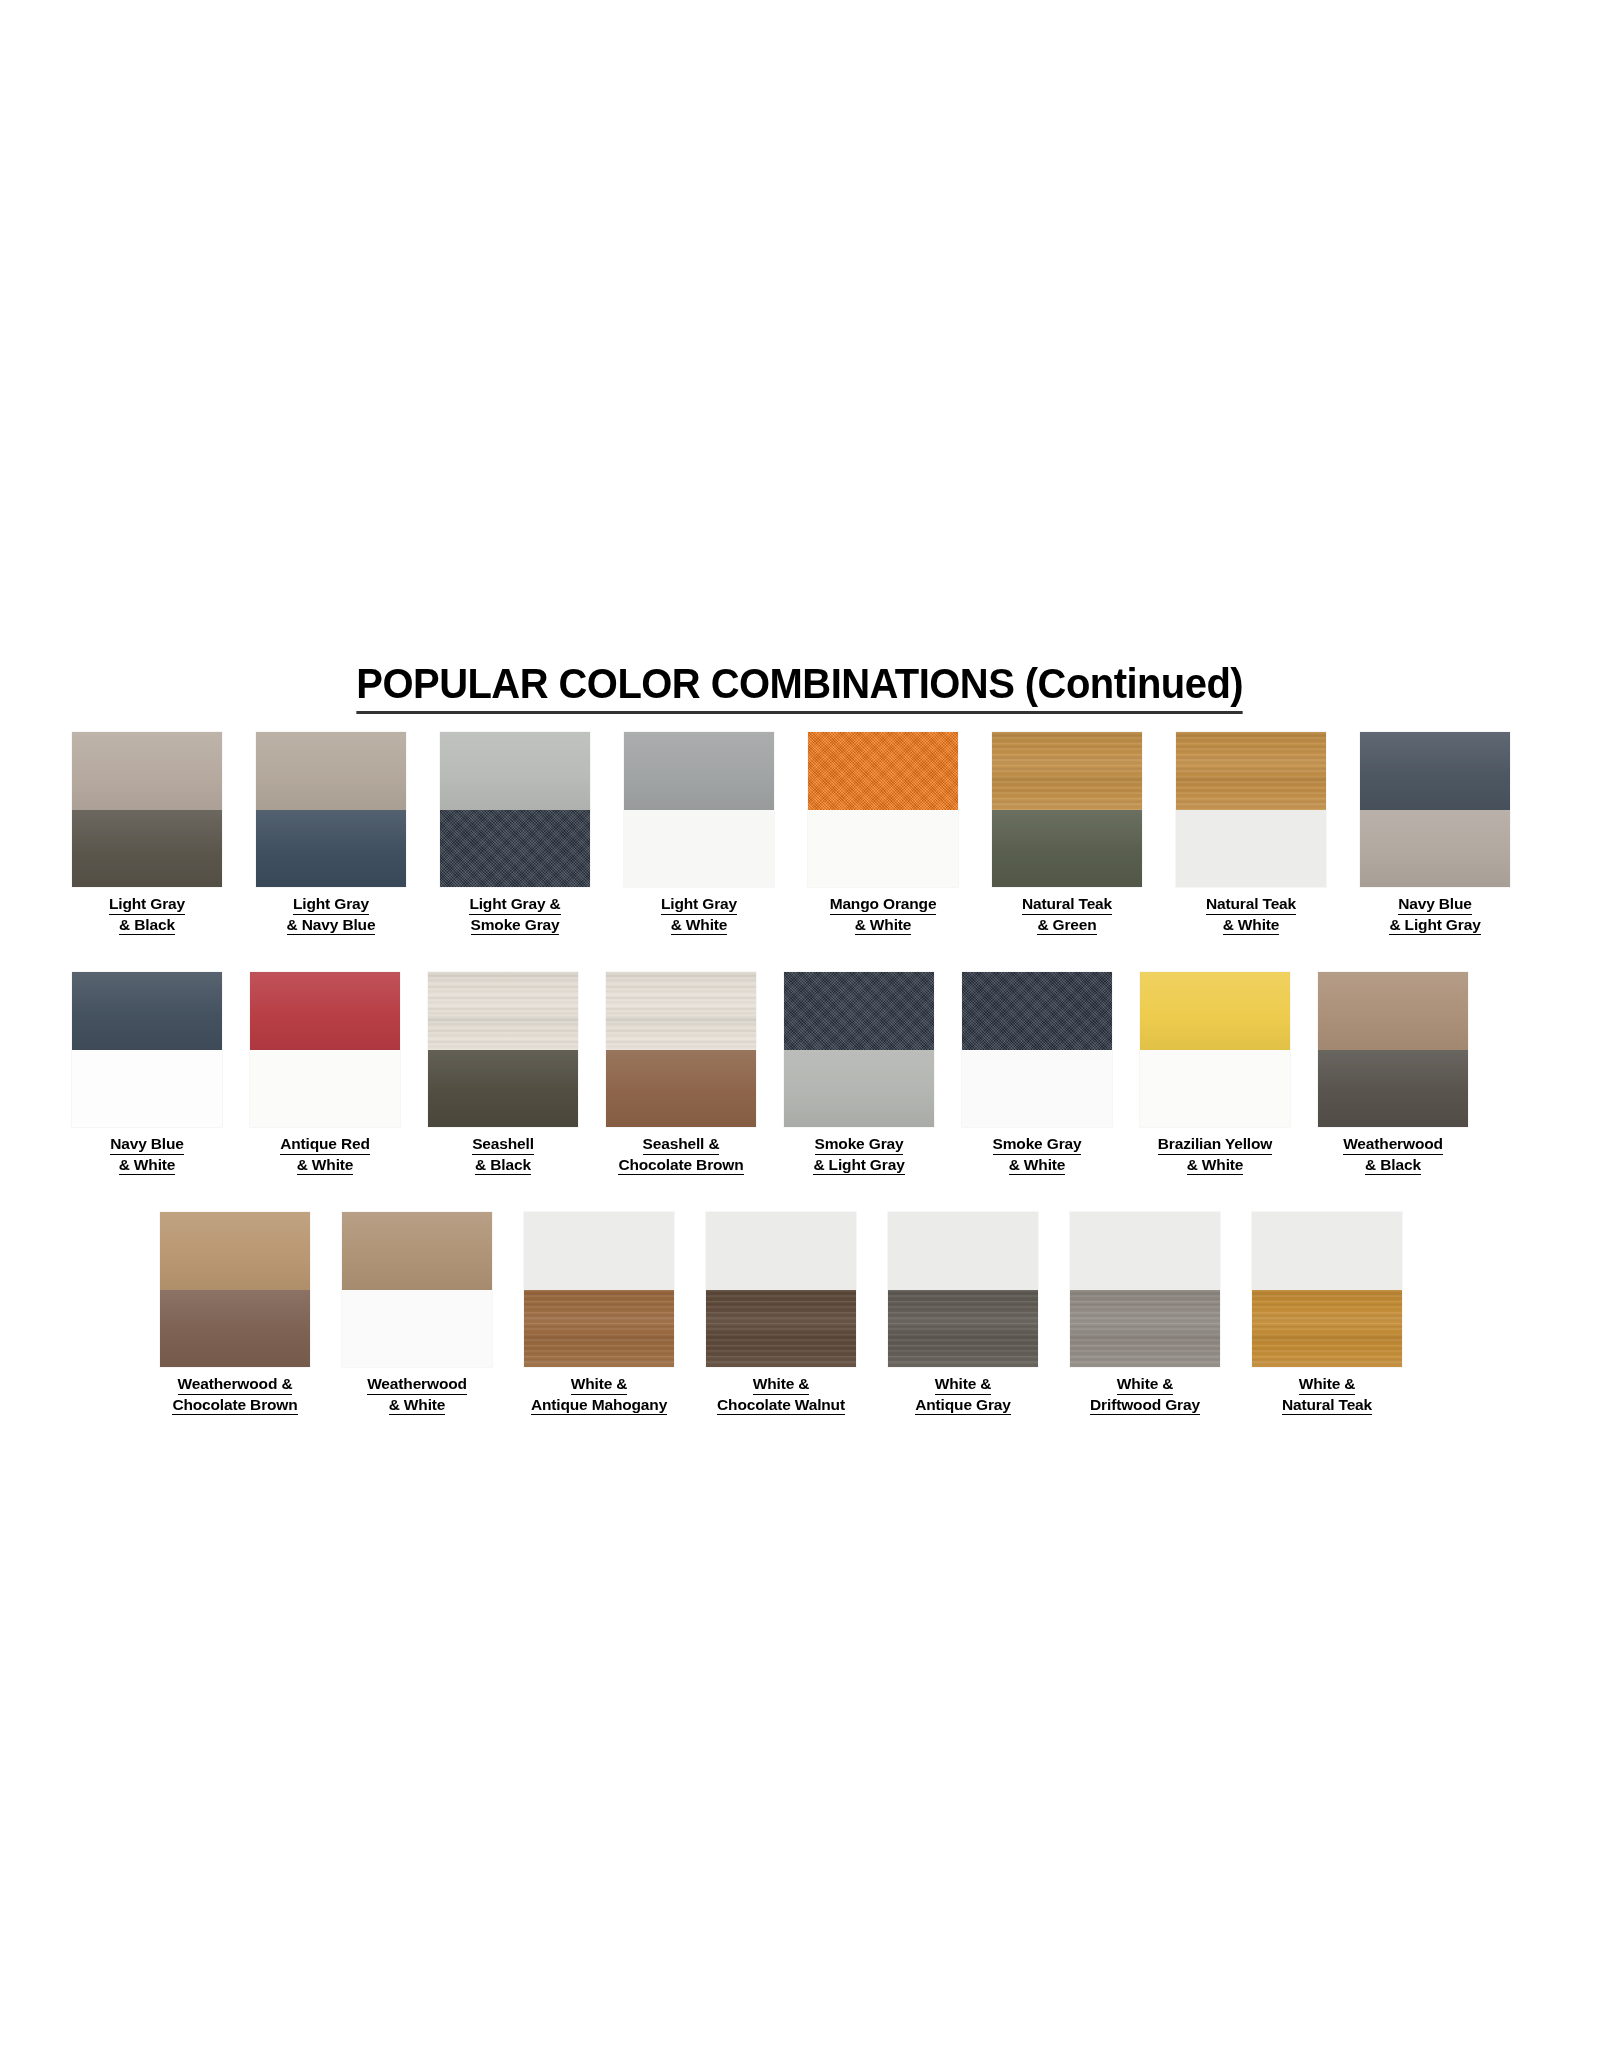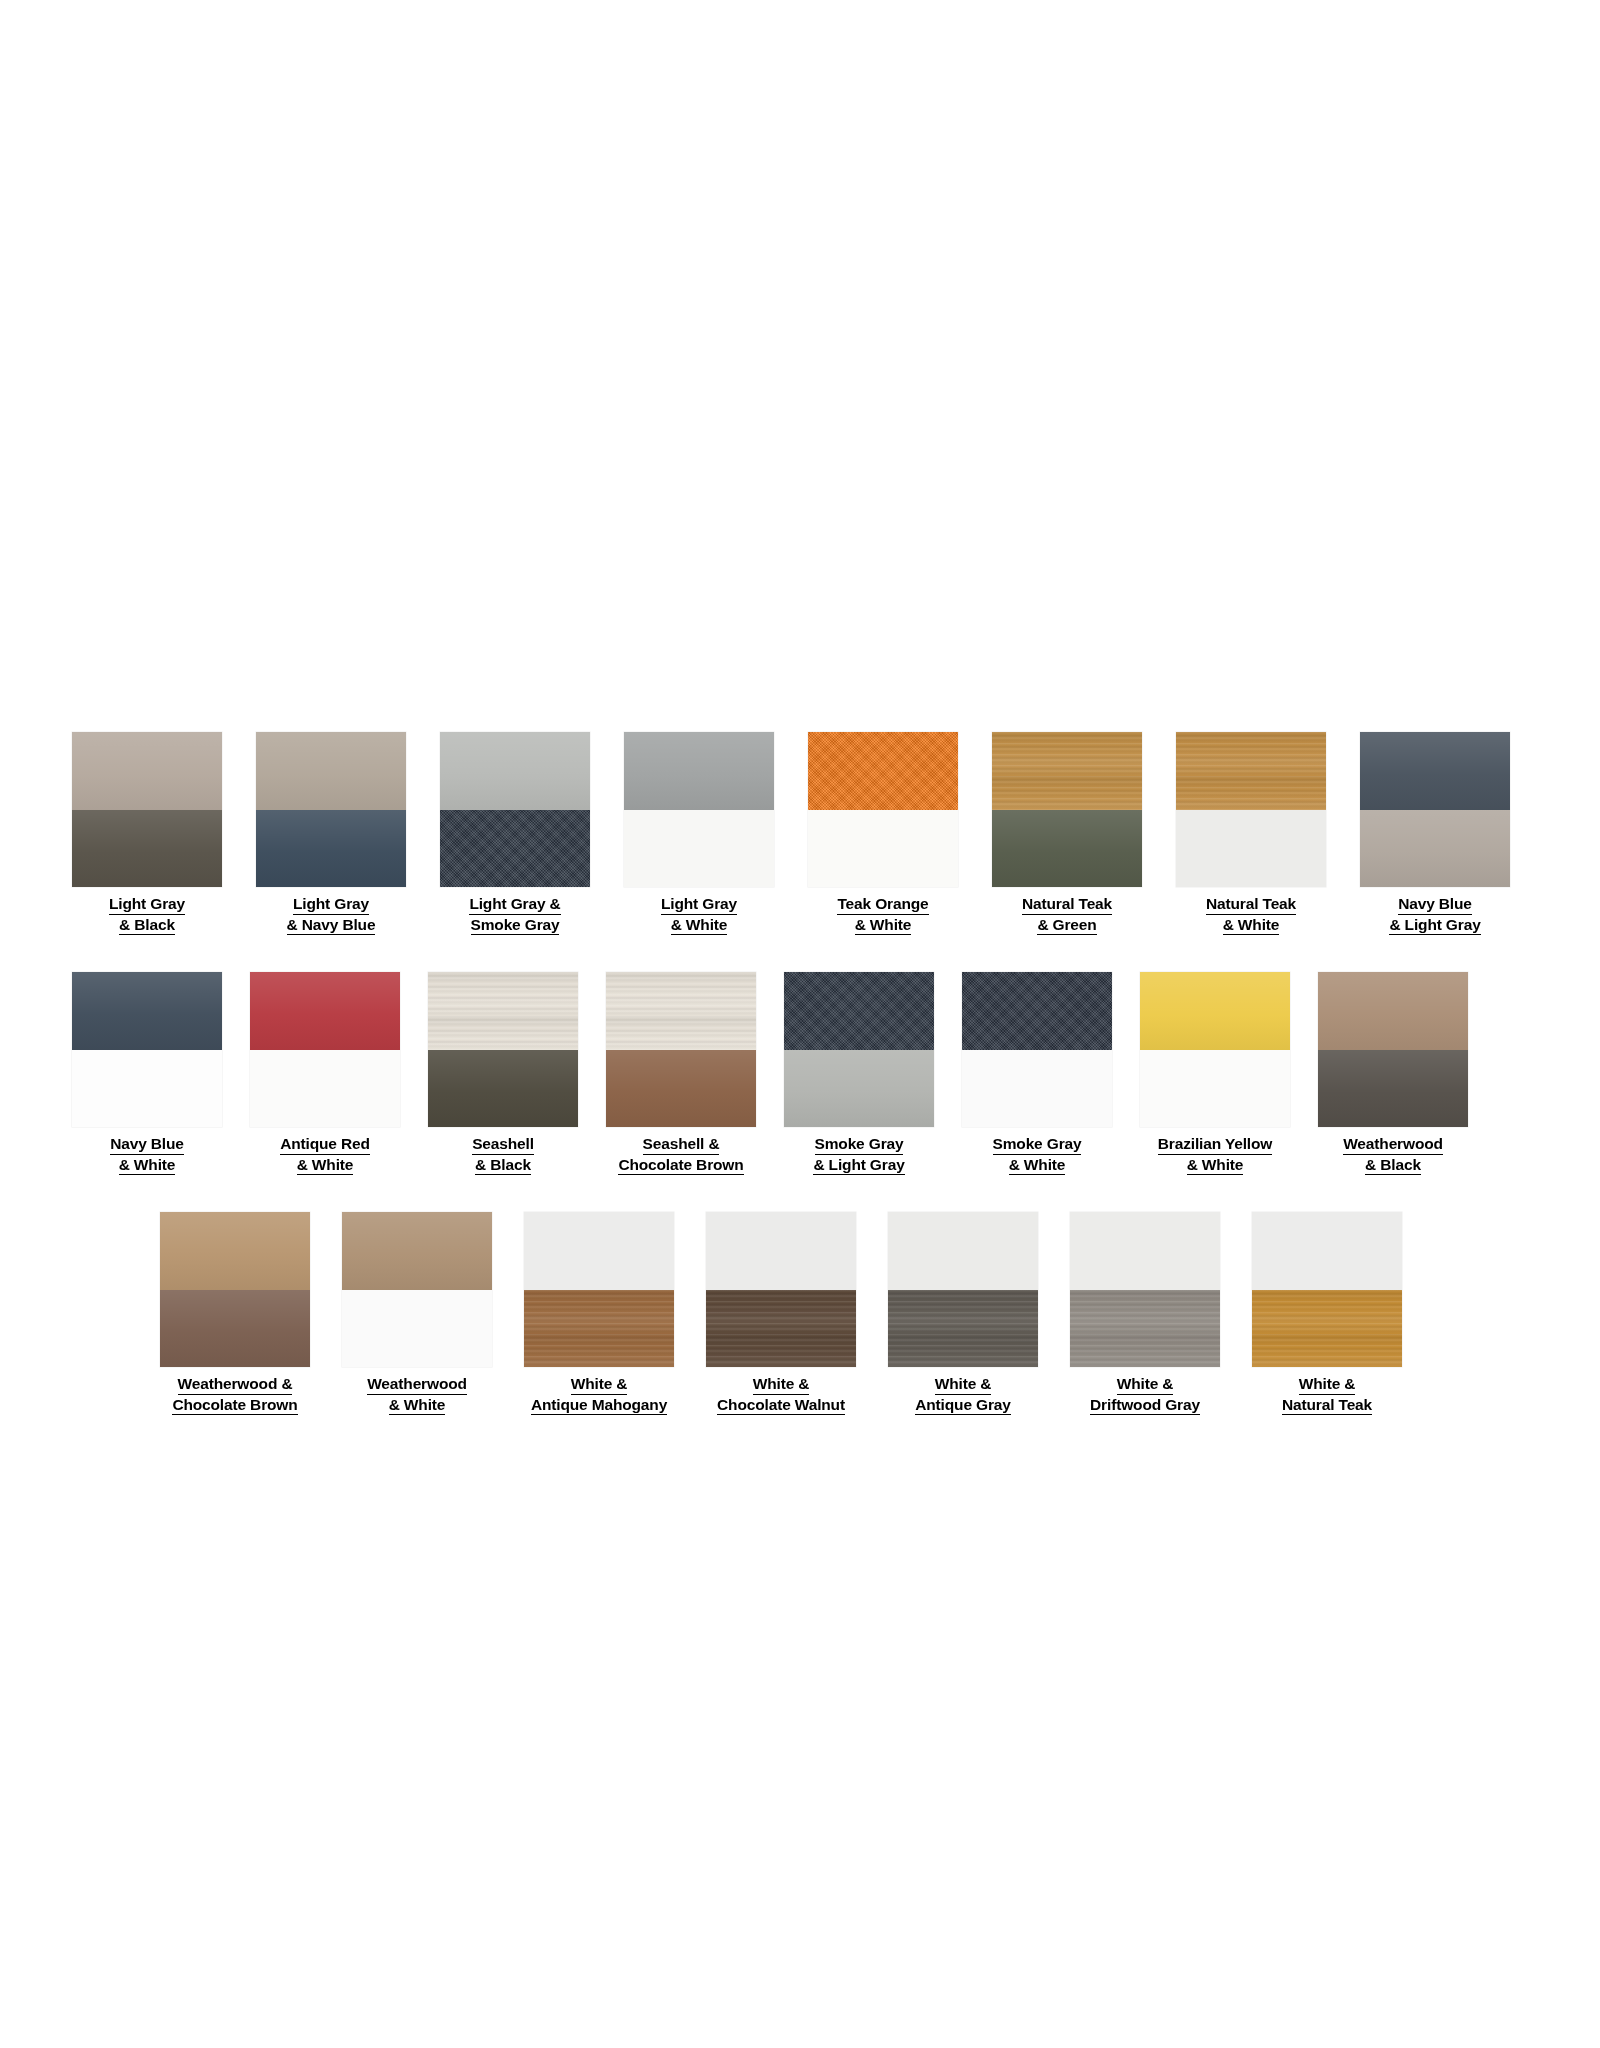--- a/index.html
+++ b/index.html
@@ -140,20 +140,23 @@
     display: inline-block;
     border-bottom: 1.6px solid #000000;
     padding-bottom: 0.5px;
   }
 </style>
 </head>
 <body>
 
 <div class="page">
 
+  <div class="title-wrap">
+    <h1 class="title">POPULAR COLOR COMBINATIONS (Continued)</h1>
+  </div>
 
   <div class="row" id="row-0" style="gap: 34px;">
       <div class="combo">
         <div class="swatch">
           <div class="half top" style="background: rgb(181, 169, 158);">
             <div class="tex sheen"></div>
           </div>
           <div class="half bottom" style="background: rgb(88, 83, 73);">
             <div class="tex sheen"></div>
           </div>
@@ -204,21 +207,21 @@
         </div>
       </div>
       <div class="combo">
         <div class="swatch">
           <div class="half top" style="background: rgb(244, 122, 26);">
             <div class="tex speckle"></div>
           </div>
           <div class="half bottom" style="background: rgb(250, 250, 248);"></div>
         </div>
         <div class="label">
-          <span class="ln"><span>Teak Orange</span></span>
+          <span class="ln"><span>Mango Orange</span></span>
           <span class="ln"><span>&amp; White</span></span>
         </div>
       </div>
       <div class="combo">
         <div class="swatch">
           <div class="half top" style="background: rgb(192, 143, 72);">
             <div class="tex wood"></div>
           </div>
           <div class="half bottom" style="background: rgb(86, 92, 75);">
             <div class="tex sheen"></div>

